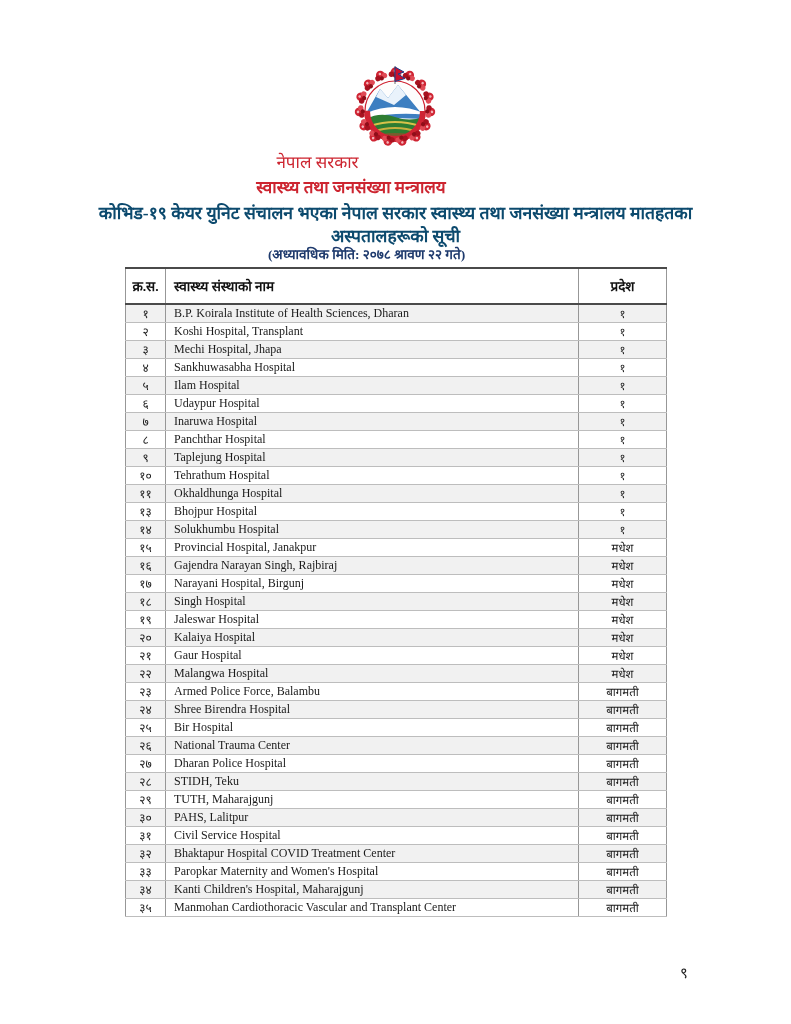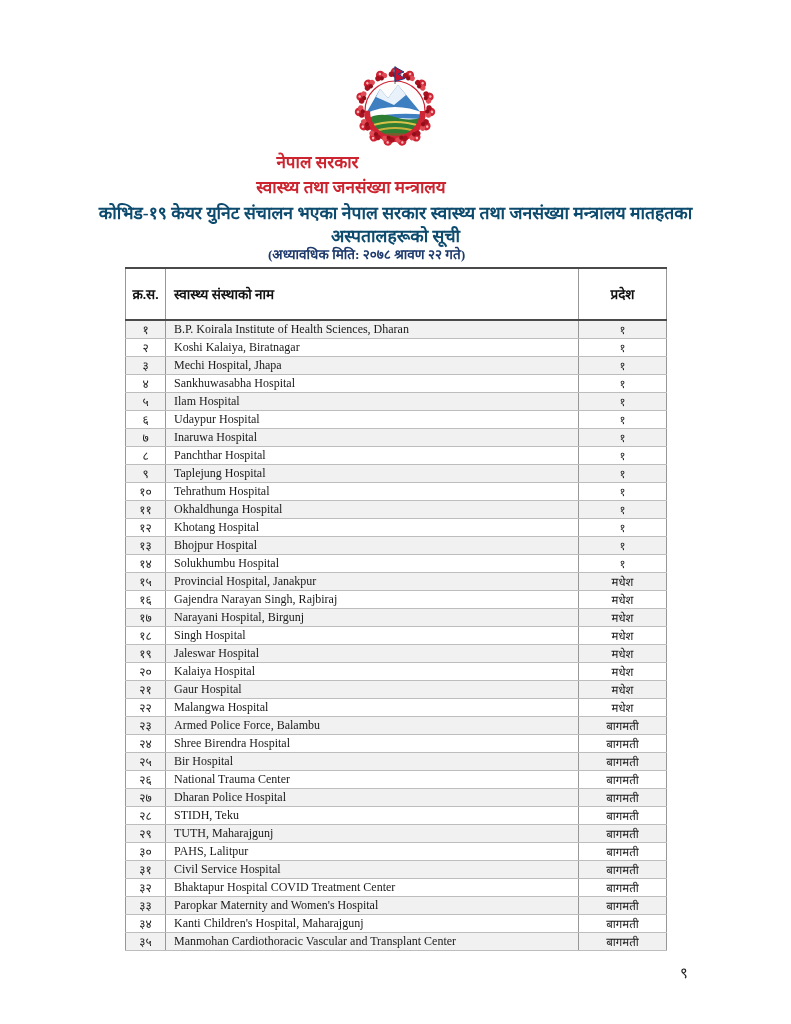--- a/index.html
+++ b/index.html
@@ -12,21 +12,21 @@
     overflow:hidden;
   }
   .page { position:absolute; inset:0; }
 
   
   .emblem-wrap { position:absolute; top:64px; left:0; width:791px; text-align:center; }
 
   
   .gov-line1 {
     position:absolute; top:150px; left:0; width:635px;
-    text-align:center; font-size:17px; font-weight:bold; color:#cd2530;
+    text-align:center; font-size:17px; font-weight:normal; color:#cd2530;
   }
   .gov-line2 {
     position:absolute; top:175px; left:0; width:702px;
     text-align:center; font-size:17px; font-weight:bold; color:#cd2530;
   }
   .doc-title {
     position:absolute; top:202px; left:65px; width:661px;
     text-align:center; font-size:17.5px; font-weight:bold; color:#0c4a6e;
     line-height:23px;
   }
@@ -47,21 +47,21 @@
   table.hospitals th {
     border-top:2px solid #4a4a4a;
     border-bottom:2px solid #4a4a4a;
     border-left:1px solid #979797;
     border-right:1px solid #979797;
     background:#ffffff;
     font-size:13.5px; font-weight:bold; color:#111;
     height:26px; padding:0 8px; box-sizing:border-box;
     vertical-align:middle;
   }
-  table.hospitals th.h-sn   { text-align:center; padding:16px 2px; }
+  table.hospitals th.h-sn   { text-align:center; padding:8px 2px; }
   table.hospitals th.h-name { text-align:left; }
   table.hospitals th.h-prov { text-align:center; }
 
   table.hospitals td {
     border:1px solid #bdbdbd;
     border-left:1px solid #979797;
     border-right:1px solid #979797;
     font-size:12px; color:#1a1a1a;
     height:17.7px; padding:0 8px; box-sizing:border-box;
     vertical-align:middle;
@@ -167,21 +167,21 @@
         </tr>
       </thead>
       <tbody>
           <tr>
             <td class="sn">१</td>
             <td class="name">B.P. Koirala Institute of Health Sciences, Dharan</td>
             <td class="prov">१</td>
           </tr>
           <tr>
             <td class="sn">२</td>
-            <td class="name">Koshi Kalaiya, Biratnagar</td>
+            <td class="name">Koshi Hospital, Transplant</td>
             <td class="prov">१</td>
           </tr>
           <tr>
             <td class="sn">३</td>
             <td class="name">Mechi Hospital, Jhapa</td>
             <td class="prov">१</td>
           </tr>
           <tr>
             <td class="sn">४</td>
             <td class="name">Sankhuwasabha Hospital</td>
@@ -213,25 +213,20 @@
             <td class="prov">१</td>
           </tr>
           <tr>
             <td class="sn">१०</td>
             <td class="name">Tehrathum Hospital</td>
             <td class="prov">१</td>
           </tr>
           <tr>
             <td class="sn">११</td>
             <td class="name">Okhaldhunga Hospital</td>
-            <td class="prov">१</td>
-          </tr>
-          <tr>
-            <td class="sn">१२</td>
-            <td class="name">Khotang Hospital</td>
             <td class="prov">१</td>
           </tr>
           <tr>
             <td class="sn">१३</td>
             <td class="name">Bhojpur Hospital</td>
             <td class="prov">१</td>
           </tr>
           <tr>
             <td class="sn">१४</td>
             <td class="name">Solukhumbu Hospital</td>

